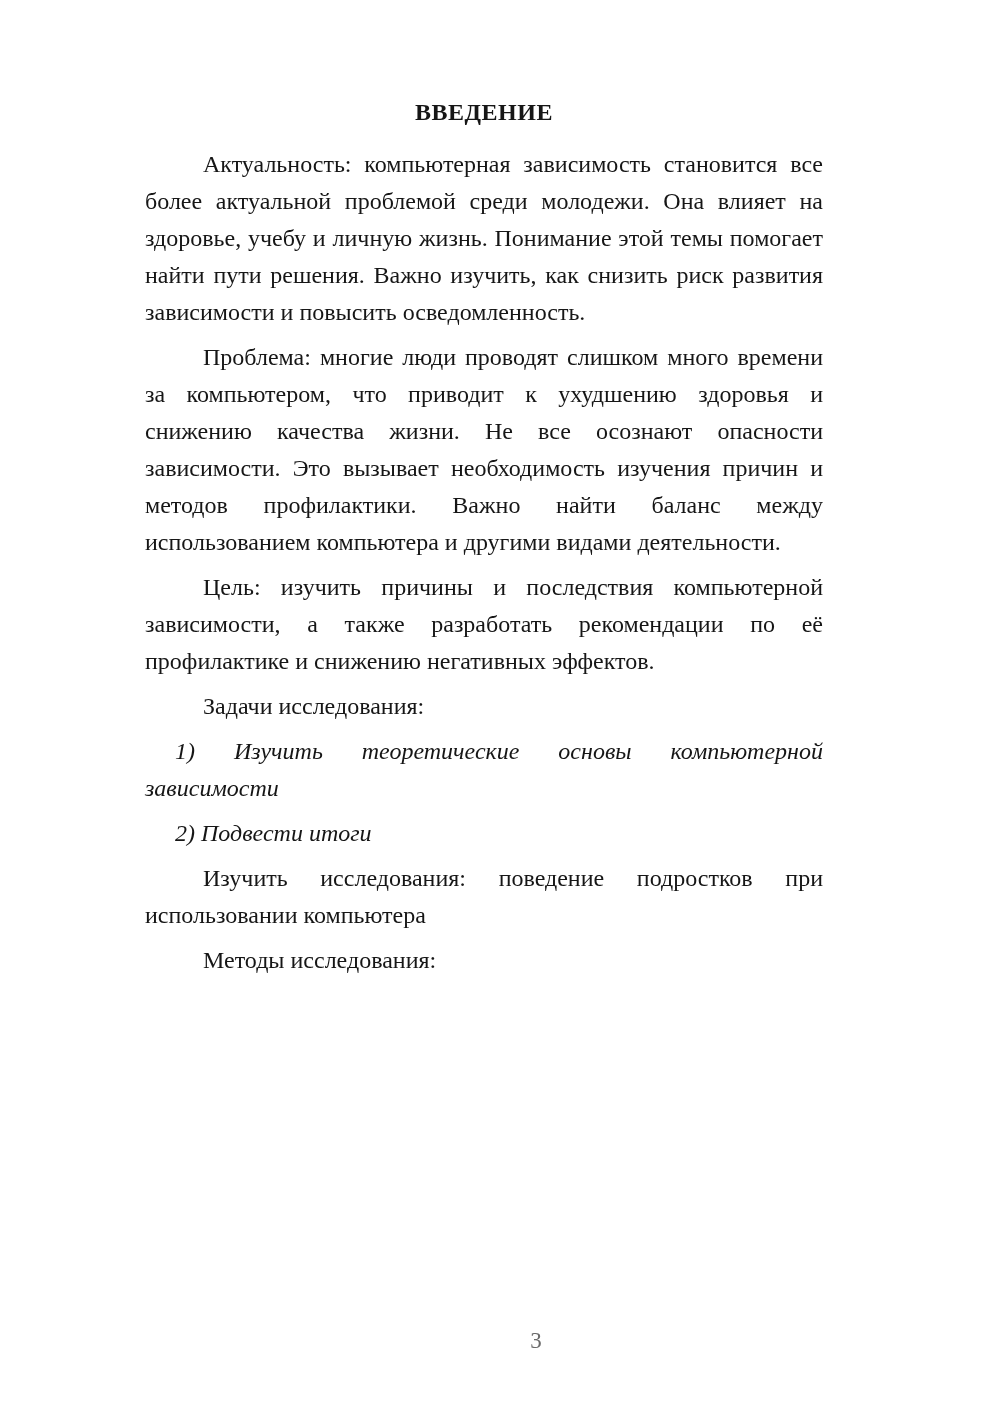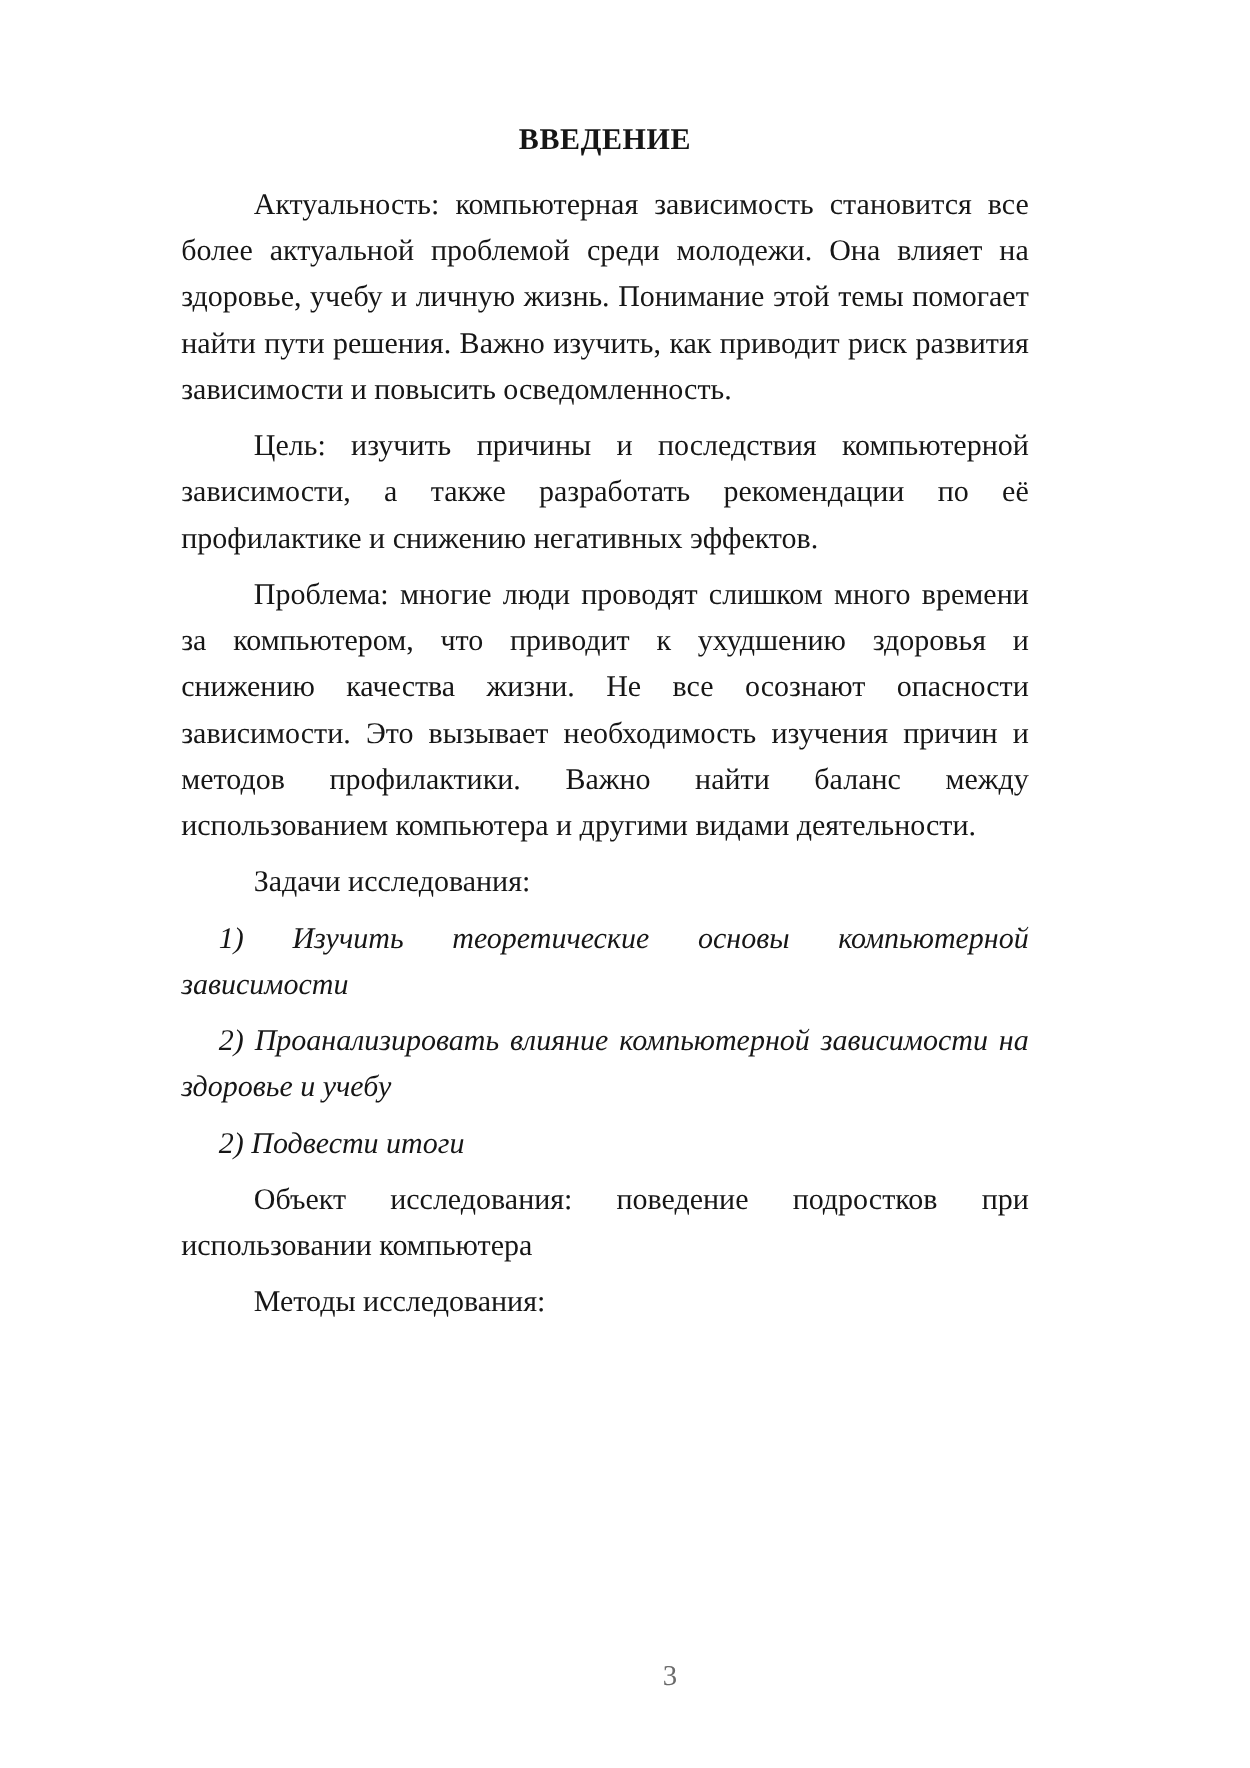--- a/index.html
+++ b/index.html
@@ -48,37 +48,36 @@
     color: #6b6b6b;
   }
 </style>
 </head>
 <body>
 
 <div class="page">
 
   <h1 class="doc-title">ВВЕДЕНИЕ</h1>
 
-  <p class="para">Актуальность: компьютерная зависимость становится все более актуальной проблемой среди молодежи. Она влияет на здоровье, учебу и личную жизнь. Понимание этой темы помогает найти пути решения. Важно изучить, как приводит риск развития зависимости и повысить осведомленность.</p>
+  <p class="para">Актуальность: компьютерная зависимость становится все более актуальной проблемой среди молодежи. Она влияет на здоровье, учебу и личную жизнь. Понимание этой темы помогает найти пути решения. Важно изучить, как снизить риск развития зависимости и повысить осведомленность.</p>
+
+  <p class="para">Проблема: многие люди проводят слишком много времени за компьютером, что приводит к ухудшению здоровья и снижению качества жизни. Не все осознают опасности зависимости. Это вызывает необходимость изучения причин и методов профилактики. Важно найти баланс между использованием компьютера и другими видами деятельности.</p>
 
   <p class="para">Цель: изучить причины и последствия компьютерной зависимости, а также разработать рекомендации по её профилактике и снижению негативных эффектов.</p>
-
-  <p class="para">Проблема: многие люди проводят слишком много времени за компьютером, что приводит к ухудшению здоровья и снижению качества жизни. Не все осознают опасности зависимости. Это вызывает необходимость изучения причин и методов профилактики. Важно найти баланс между использованием компьютера и другими видами деятельности.</p>
 
   <p class="para">Задачи исследования:</p>
 
   <p class="para list">1) Изучить теоретические основы компьютерной зависимости</p>
 
-  <p class="para list">2) Проанализировать влияние компьютерной зависимости на здоровье и учебу</p>
 
 
 
   <p class="para list">2) Подвести итоги</p>
 
-  <p class="para">Объект исследования: поведение подростков при использовании компьютера</p>
+  <p class="para">Изучить исследования: поведение подростков при использовании компьютера</p>
 
 
 
   <p class="para">Методы исследования:</p>
 
   <div class="page-number">3</div>
 
 </div>
 
 </body></html>

